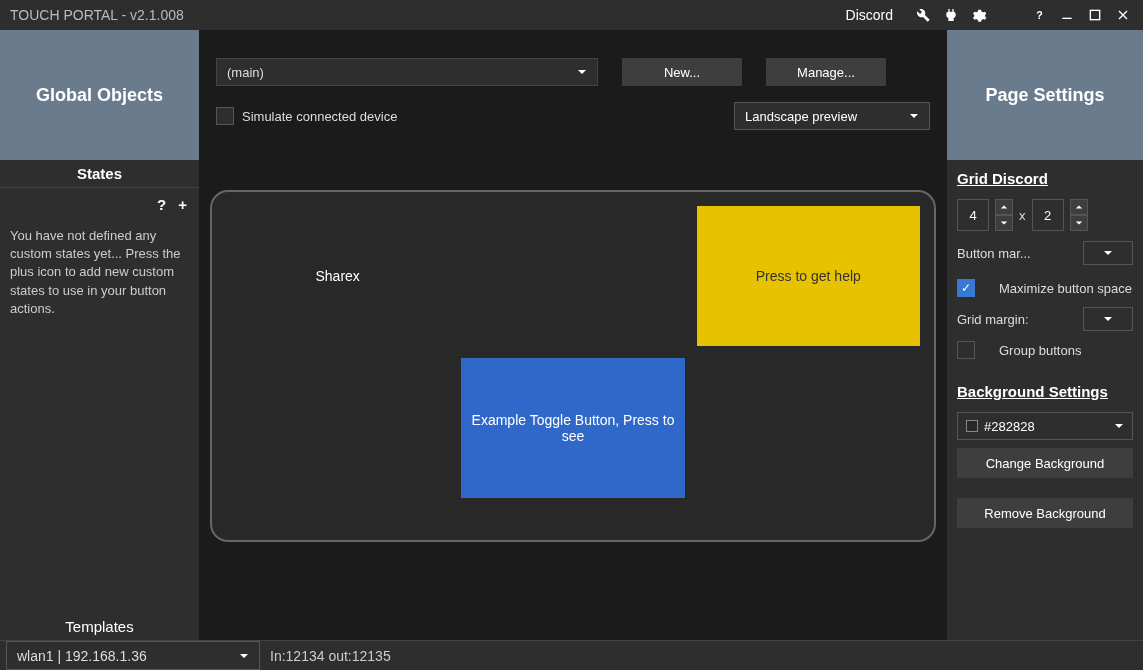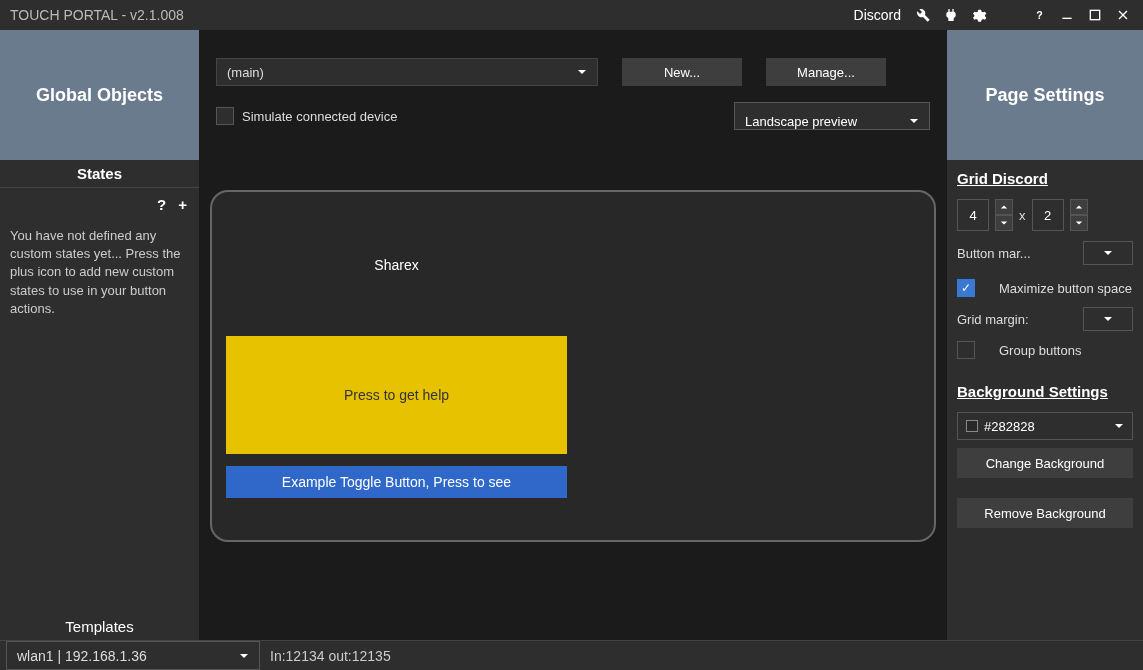--- a/index.html
+++ b/index.html
@@ -1,21 +1,21 @@
 <!DOCTYPE html>
 <html><head>
 <meta charset="utf-8">
 <style>
   * { box-sizing: border-box; margin: 0; padding: 0; font-family: Arial, Helvetica, sans-serif; }
   body { background: #2e2e2e; color: #ddd; font-size: 13px; width: 1143px; height: 670px; overflow: hidden; }
   
   
   .titlebar { height: 30px; background: #2e2e2e; display: flex; align-items: center; padding: 0 10px; gap: 8px; justify-content: flex-end; }
   .titlebar .title { color: #bbb; font-size: 14px; margin-right: auto; }
-  .titlebar .discord-link { color: #fff; font-size: 14px; margin-right: 4px; }
+  .titlebar .discord-link { color: #fff; font-size: 14px; margin-right: 12px; }
   .titlebar .icon-btn { width: 20px; height: 20px; display: flex; align-items: center; justify-content: center; color: #fff; cursor: pointer; }
   .titlebar .icon-btn svg { width: 16px; height: 16px; fill: #fff; }
   .titlebar .spacer-wide { width: 24px; }
   
   .main-area { height: 610px; display: flex; }
   
   
   .left-panel { width: 200px; background: #2e2e2e; display: flex; flex-direction: column; border-right: 1px solid #1a1a1a; }
   .left-panel .header-bar { background: #6b7b8e; height: 130px; display: flex; align-items: center; justify-content: center; color: #fff; font-size: 18px; font-weight: bold; }
   .left-panel .states-hdr { background: #2e2e2e; height: 28px; display: flex; align-items: center; justify-content: center; color: #fff; font-size: 15px; font-weight: 600; border-bottom: 1px solid #444; }
@@ -30,25 +30,25 @@
   .page-select-box { height: 28px; background: #2e2e2e; border: 1px solid #444; display: flex; align-items: center; padding: 0 10px; color: #ddd; font-size: 13px; cursor: pointer; }
   .page-select-box .caret { margin-left: auto; }
   .btn-gray { height: 28px; padding: 0 20px; background: #3e3e3e; border: none; color: #fff; font-size: 13px; cursor: pointer; width: 120px; }
   
   .center-row2 { padding: 6px 0; display: flex; align-items: center; gap: 12px; }
   .checkbox { width: 18px; height: 18px; border: 1px solid #555; background: #2e2e2e; display: inline-flex; align-items: center; justify-content: center; cursor: pointer; }
   .checkbox.checked { background: #3a78d6; border-color: #3a78d6; }
   .checkbox.checked::after { content: '✓'; color: #fff; font-size: 12px; }
   .cb-row { display: flex; align-items: center; gap: 8px; justify-content: space-between; }
   .preview-select { margin-left: auto; margin-right: 16px; position: relative; width: 196px; }
-  .preview-select-box { height: 28px; background: #2e2e2e; border: 1px solid #555; display: flex; align-items: flex-end; padding: 0 10px; color: #fff; font-size: 13px; cursor: pointer; }
+  .preview-select-box { height: 28px; background: #2e2e2e; border: 1px solid #555; display: flex; align-items: center; padding: 0 10px; color: #fff; font-size: 13px; cursor: pointer; }
   .preview-select-box .caret { margin-left: auto; }
   
   .preview-frame { margin: 54px 10px 10px 10px; height: 352px; border: 2px solid #666; border-radius: 18px; background: #282828; padding: 14px; position: relative; }
-  .grid { display: grid; grid-template-columns: repeat(2, 1fr); grid-template-rows: repeat(2, 1fr); gap: 12px; height: 100%; }
+  .grid { display: grid; grid-template-columns: repeat(3, 1fr); grid-template-rows: repeat(2, 1fr); gap: 12px; height: 100%; }
   .cell { display: flex; align-items: center; justify-content: center; color: #fff; font-size: 14px; text-align: center; padding: 8px; }
   .cell.sharex { background: transparent; }
   .cell.toggle-btn { background: #2f68c8; }
   .cell.help-btn { background: #e6c200; color: #1b1b1b; font-weight: normal; color: #333; }
   .cell.help-btn span { color: #333; }
   
   
   .right-panel { width: 197px; background: #2e2e2e; display: flex; flex-direction: column; border-left: 1px solid #1a1a1a; }
   .right-panel .header-bar { background: #6b7b8e; height: 130px; display: flex; align-items: center; justify-content: center; color: #fff; font-size: 18px; font-weight: bold; }
   .right-panel .section { padding: 10px 10px; }

